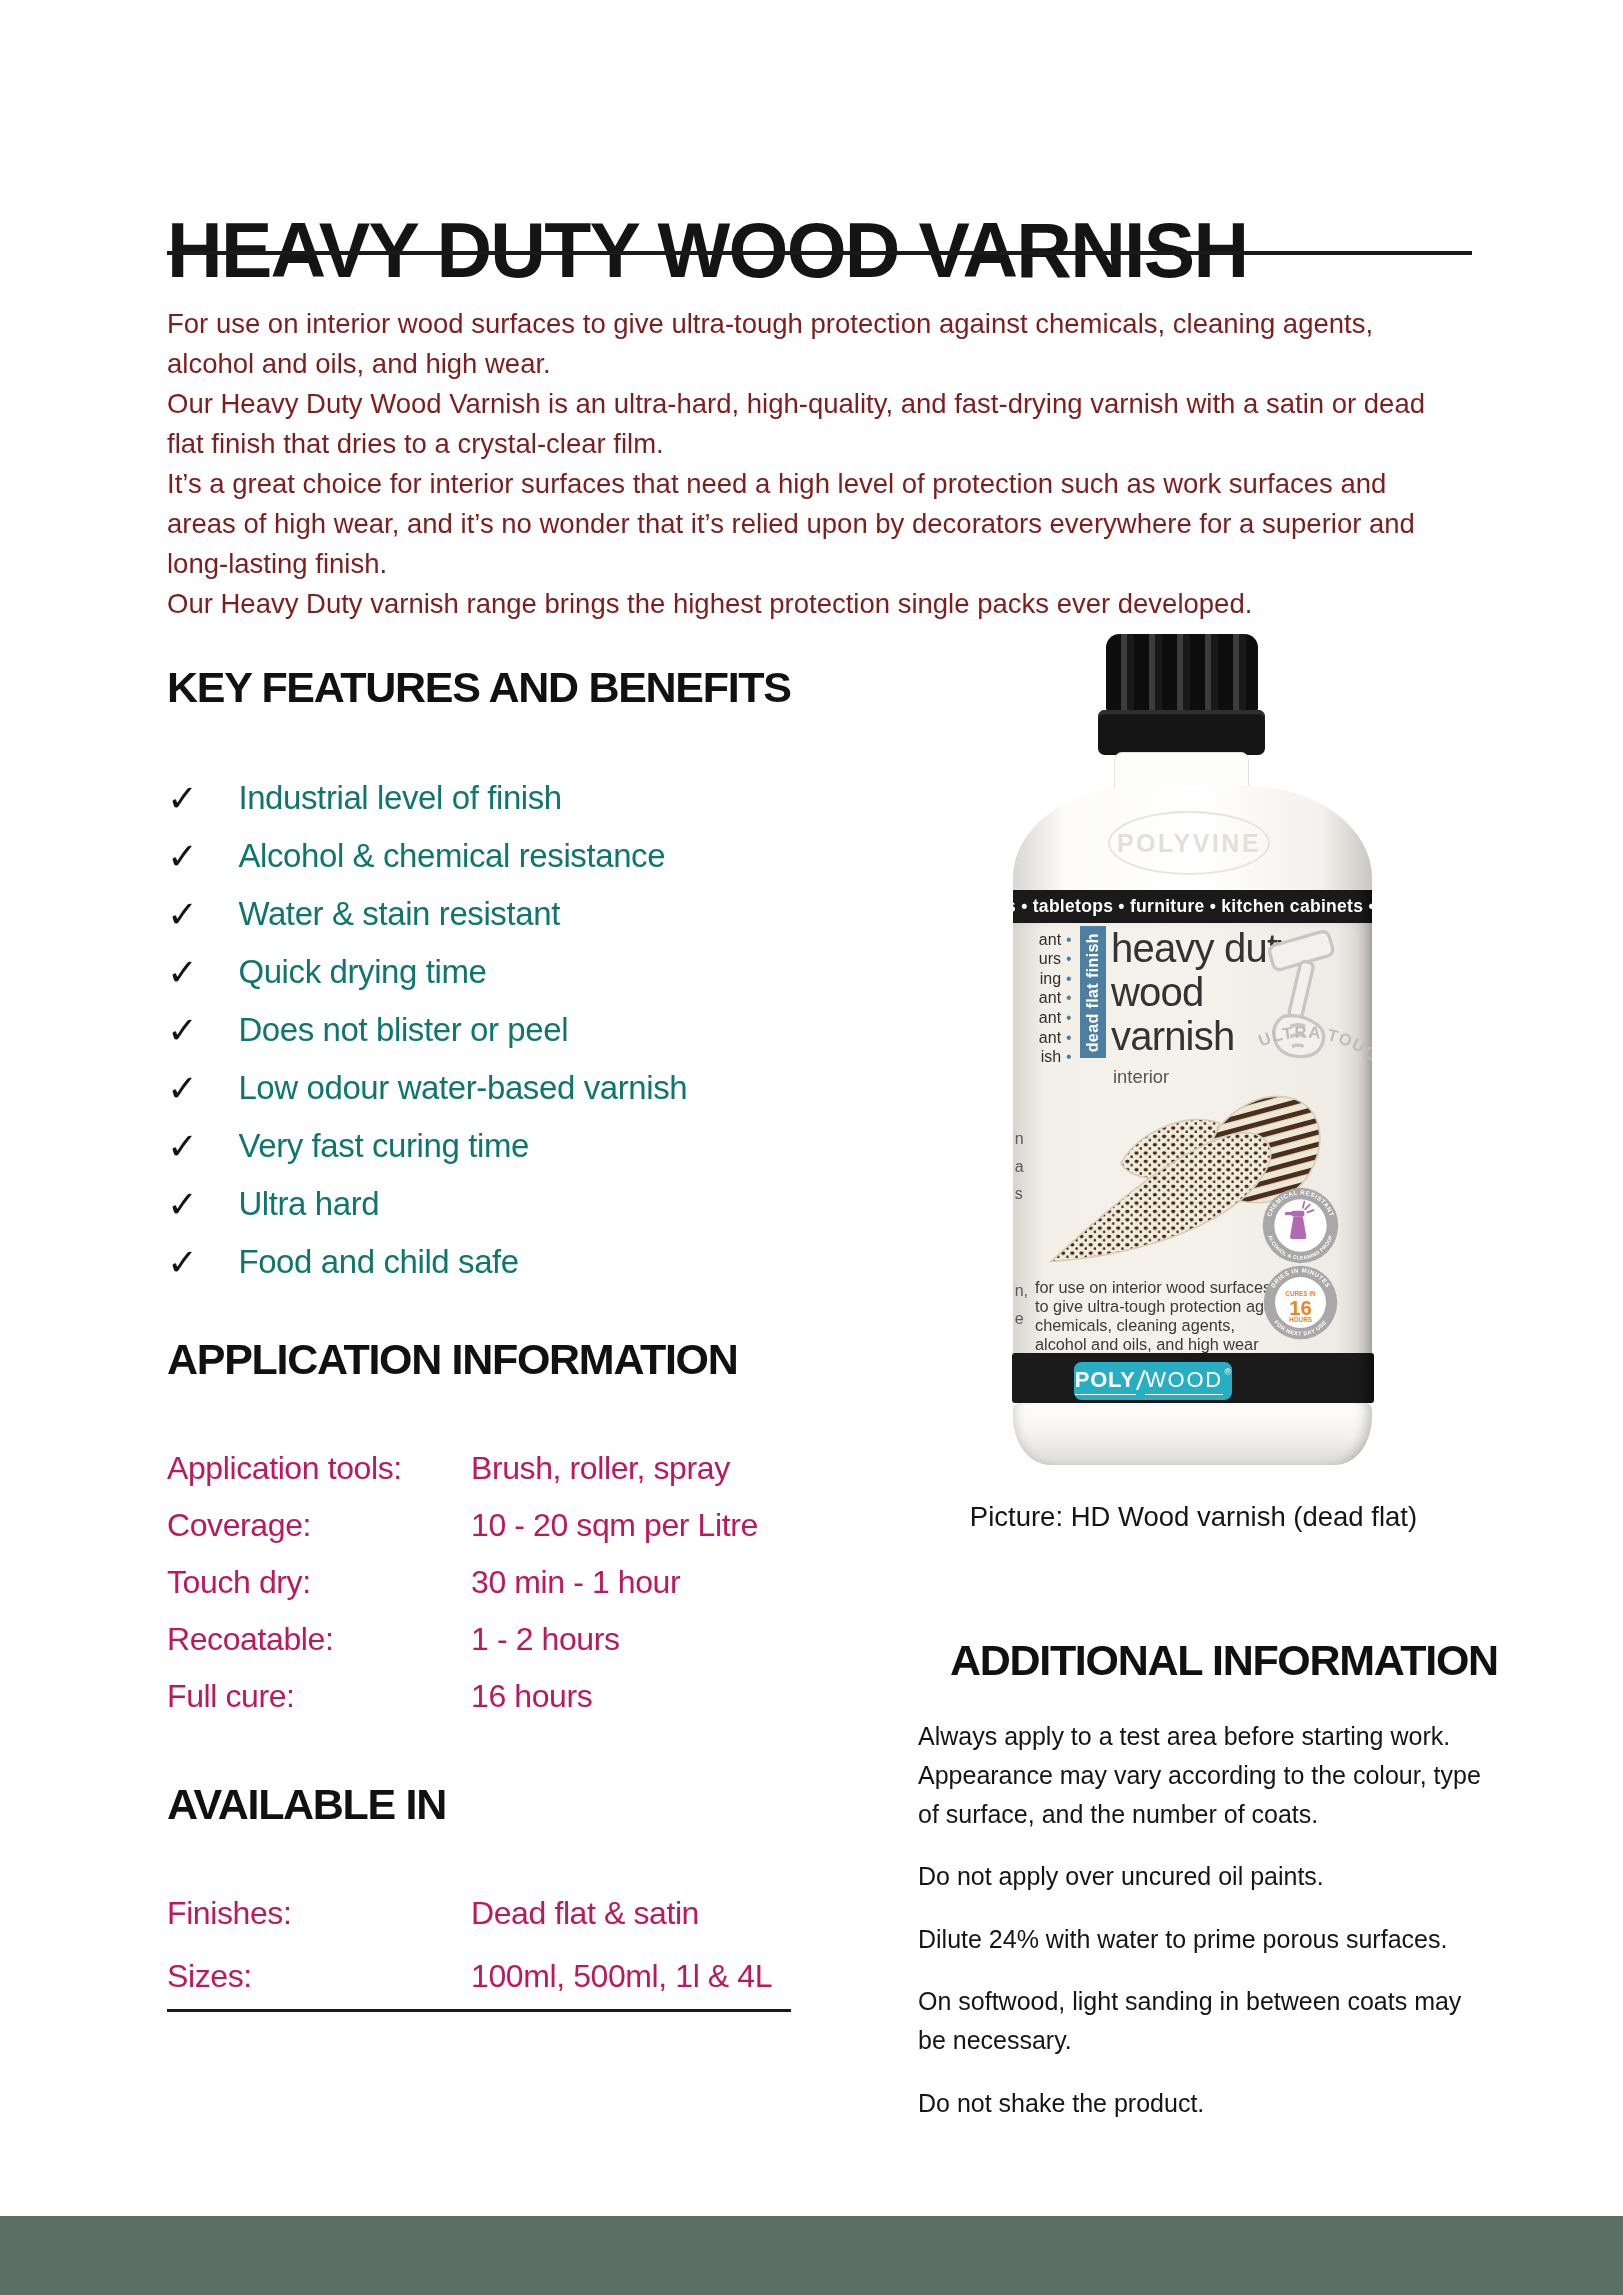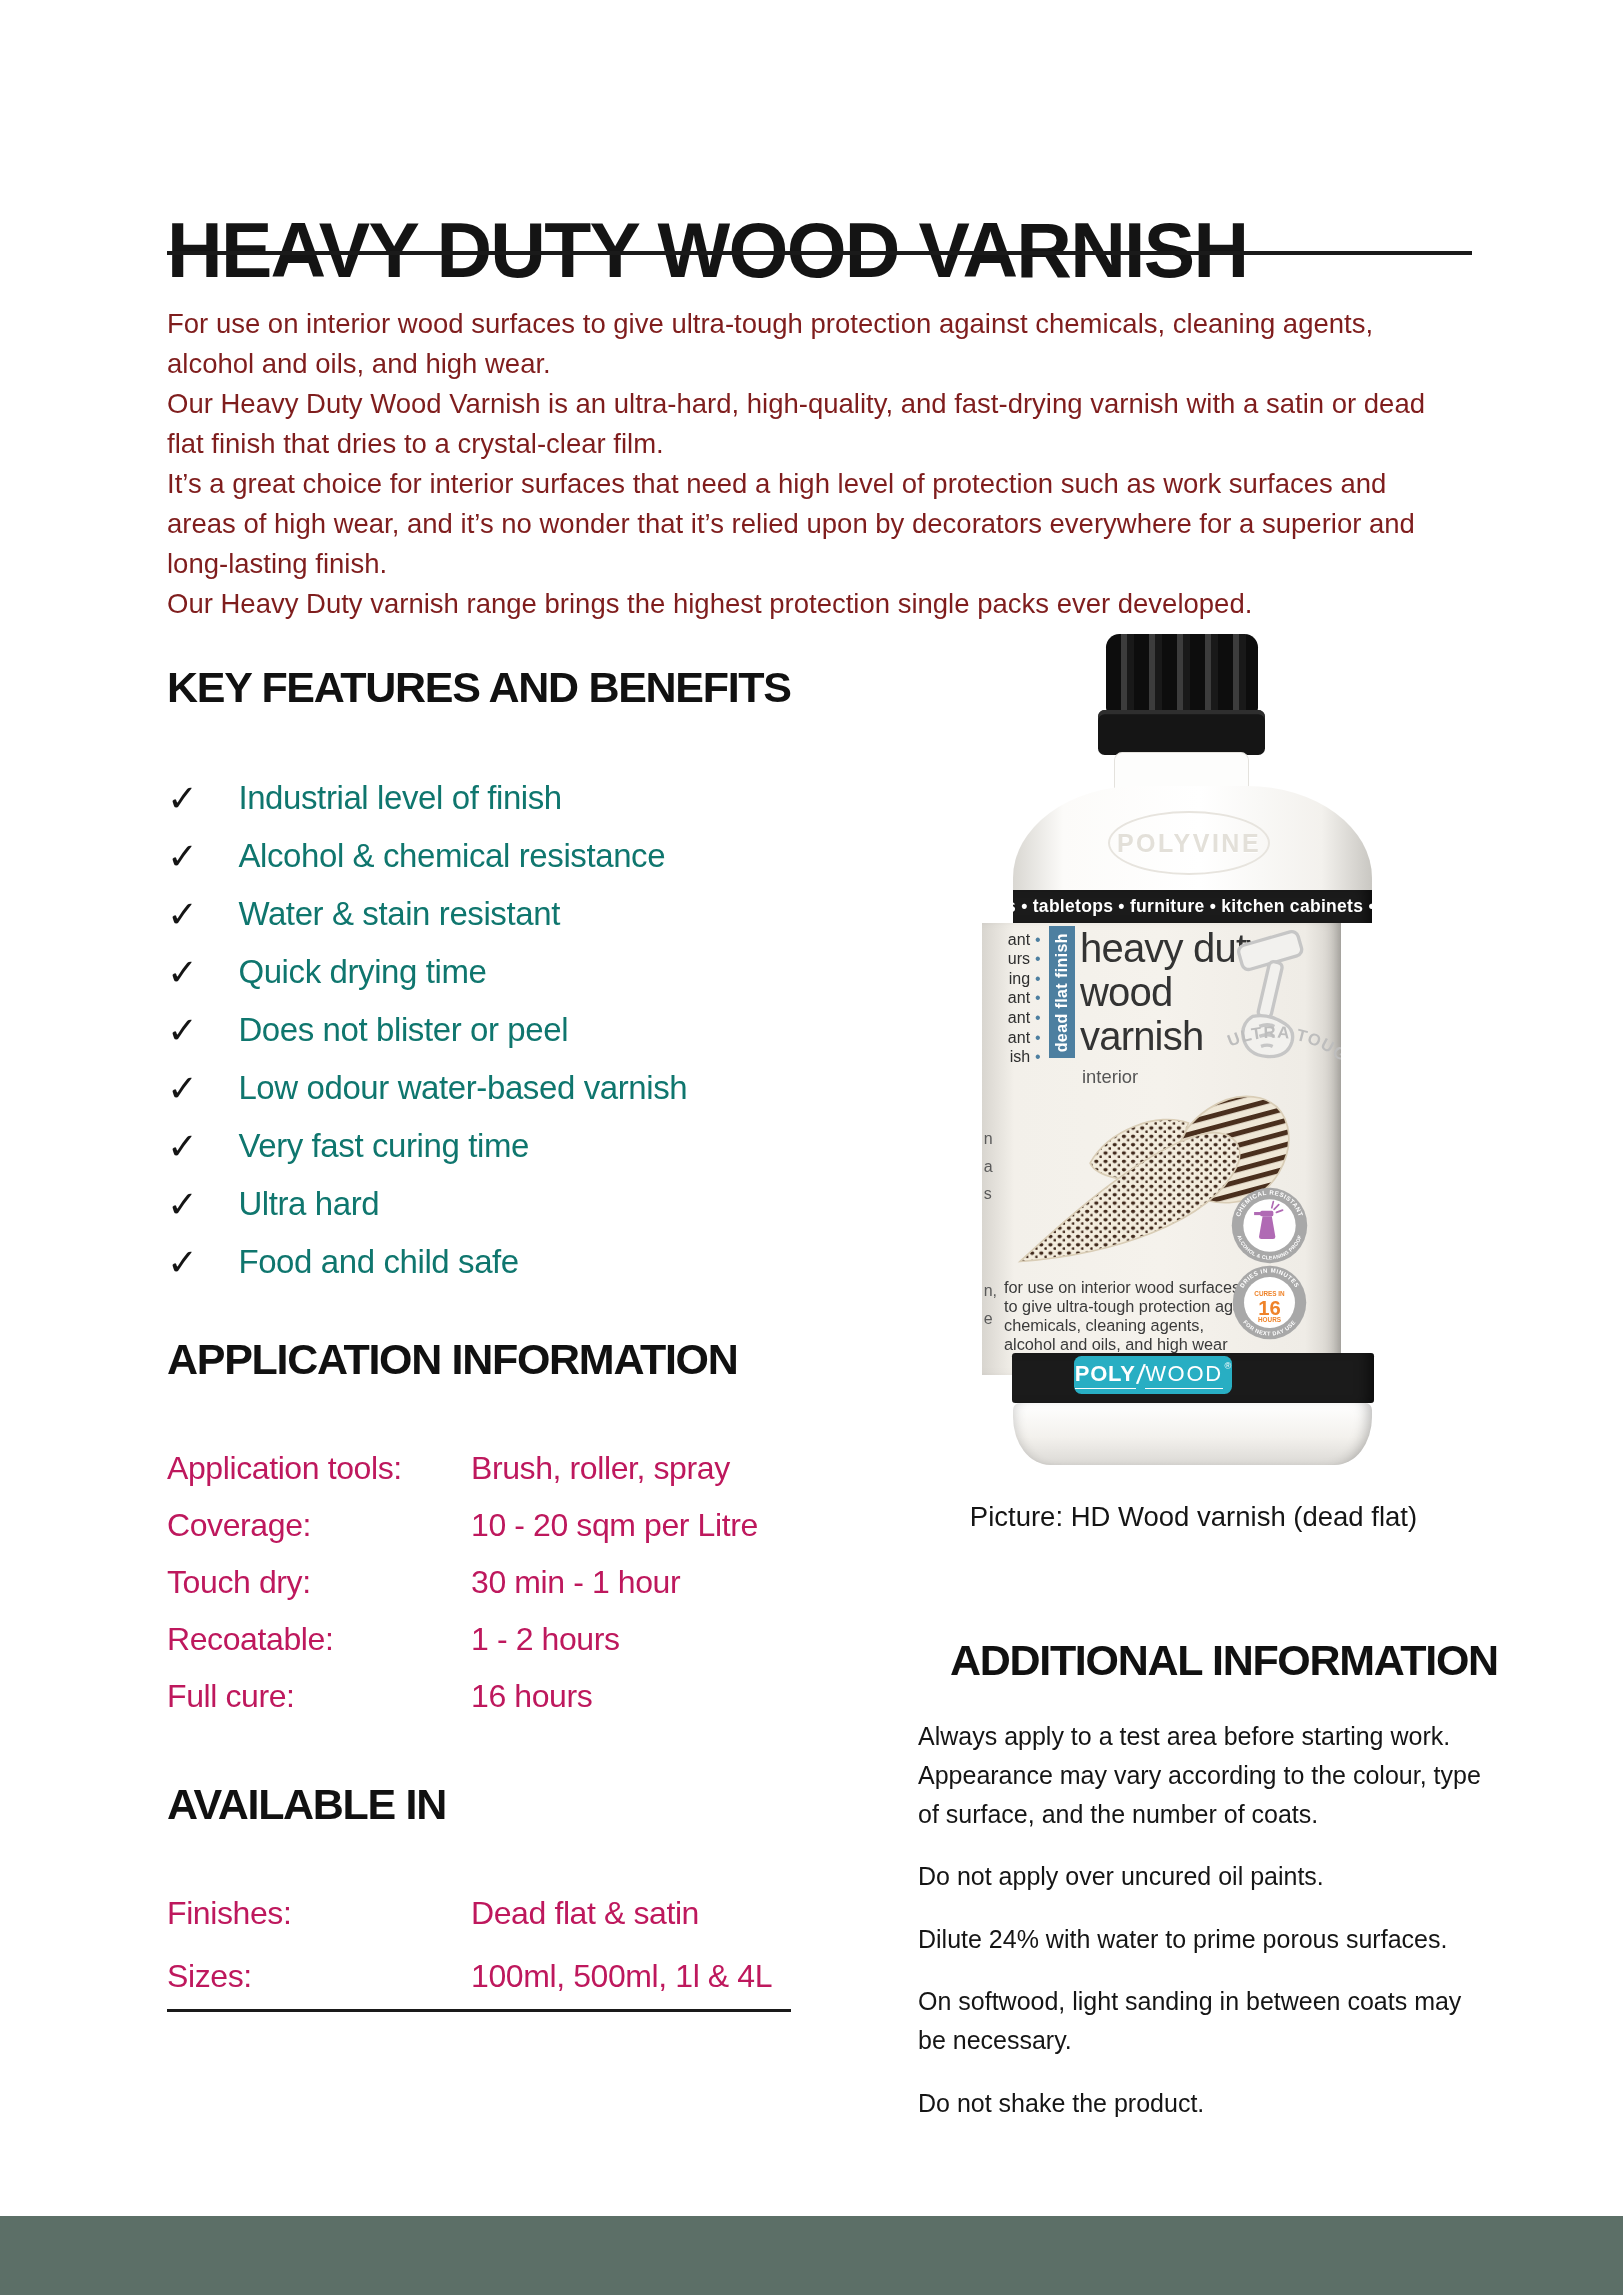--- a/index.html
+++ b/index.html
@@ -55,21 +55,21 @@
             border-radius:125px 125px 0 0 / 92px 92px 0 0;}
   .emboss-oval{position:absolute;left:1108px;top:811px;width:158px;height:60px;
                border:2.5px solid #e7e4de;border-radius:50%;display:flex;align-items:center;justify-content:center;}
   .emboss-text{font-size:25px;font-weight:700;letter-spacing:2.5px;color:#e3e0d9;text-shadow:0 0.8px 0 #fff;}
 
   .band-top{position:absolute;left:1013px;top:890px;width:359px;height:33px;background:#1b1b1b;
             display:flex;align-items:center;justify-content:center;overflow:hidden;
             box-shadow:inset -13.3px 0 13.3px -8.3px rgba(0,0,0,.6);}
   .band-top span{font-size:17.5px;font-weight:700;color:#fff;white-space:nowrap;letter-spacing:0.3px;}
 
-  .label{position:absolute;left:982px;top:923px;width:359px;height:452px;
+  .label{position:absolute;left:1013px;top:923px;width:359px;height:452px;
          background:linear-gradient(90deg,#d8d5cf,#f3f0ea 9%,#f5f2ec 50%,#efece6 90%,#cfccc6);
          box-shadow:inset -11.7px 0 15px -10px rgba(0,0,0,.35);}
   .frags{position:absolute;left:6.7px;top:6.7px;width:52px;text-align:right;
          font-size:16px;line-height:19.6px;color:#2e2e2e;}
   .frag-dot{color:#4d7fa0;margin-left:5px;font-size:16px;}
   .finish-tab{position:absolute;left:67px;top:3.3px;width:26px;height:132px;background:#4d7fa0;
               display:flex;align-items:center;justify-content:center;}
   .finish-tab span{writing-mode:vertical-rl;transform:rotate(180deg);color:#fff;
                    font-size:16px;font-weight:700;letter-spacing:0.4px;white-space:nowrap;}
   .label-title{position:absolute;left:98px;top:3.3px;font-size:40px;line-height:44px;
@@ -79,21 +79,21 @@
   .shells{position:absolute;left:28px;top:160px;}
   .cut-upper{position:absolute;left:1.7px;top:202px;font-size:16px;line-height:27.5px;color:#5a5a5a;}
   .cut-lower{position:absolute;left:1.7px;top:354px;font-size:16px;line-height:27.5px;color:#5a5a5a;}
   .bottle-desc{position:absolute;left:22px;top:355px;font-size:16.3px;line-height:19px;color:#3a3a3a;}
   .bottle-desc .ln{white-space:nowrap;}
   .badge1{position:absolute;left:249px;top:264px;}
   .badge2{position:absolute;left:250px;top:342px;}
 
   .band-bottom{position:absolute;left:1012px;top:1353px;width:362px;height:50px;background:#1b1b1b;
                border-radius:3.3px;box-shadow:inset -13.3px 0 13.3px -8.3px rgba(0,0,0,.6);}
-  .pv-logo{position:absolute;left:62px;top:3px;width:158px;height:38px;background:#28aec3;
+  .pv-logo{position:absolute;left:62px;top:9px;width:158px;height:38px;background:#28aec3;
            border-radius:7.5px;display:flex;align-items:center;justify-content:center;color:#fff;}
   .pv-poly{font-size:22px;font-weight:700;letter-spacing:0.8px;border-bottom:1.7px solid #fff;padding-bottom:1.7px;}
   .pv-slash{font-size:28px;font-weight:400;margin:0 0.8px;transform:rotate(6deg);line-height:0;}
   .pv-vine{font-size:22px;font-weight:400;letter-spacing:1.7px;border-bottom:1.7px solid #fff;padding-bottom:1.7px;}
   .pv-reg{font-size:9.2px;margin-left:1.7px;align-self:flex-start;margin-top:5px;}
 
   .base{position:absolute;left:1013px;top:1403px;width:359px;height:62px;
         background:linear-gradient(180deg,#ffffff,#f3f1ed 55%,#dbd9d5);
         border-radius:6.7px 6.7px 37px 37px / 6.7px 6.7px 48px 48px;
         box-shadow:inset -11.7px 0 13.3px -8.3px rgba(0,0,0,.28),inset 10px 0 11.7px -8.3px rgba(0,0,0,.18);}

